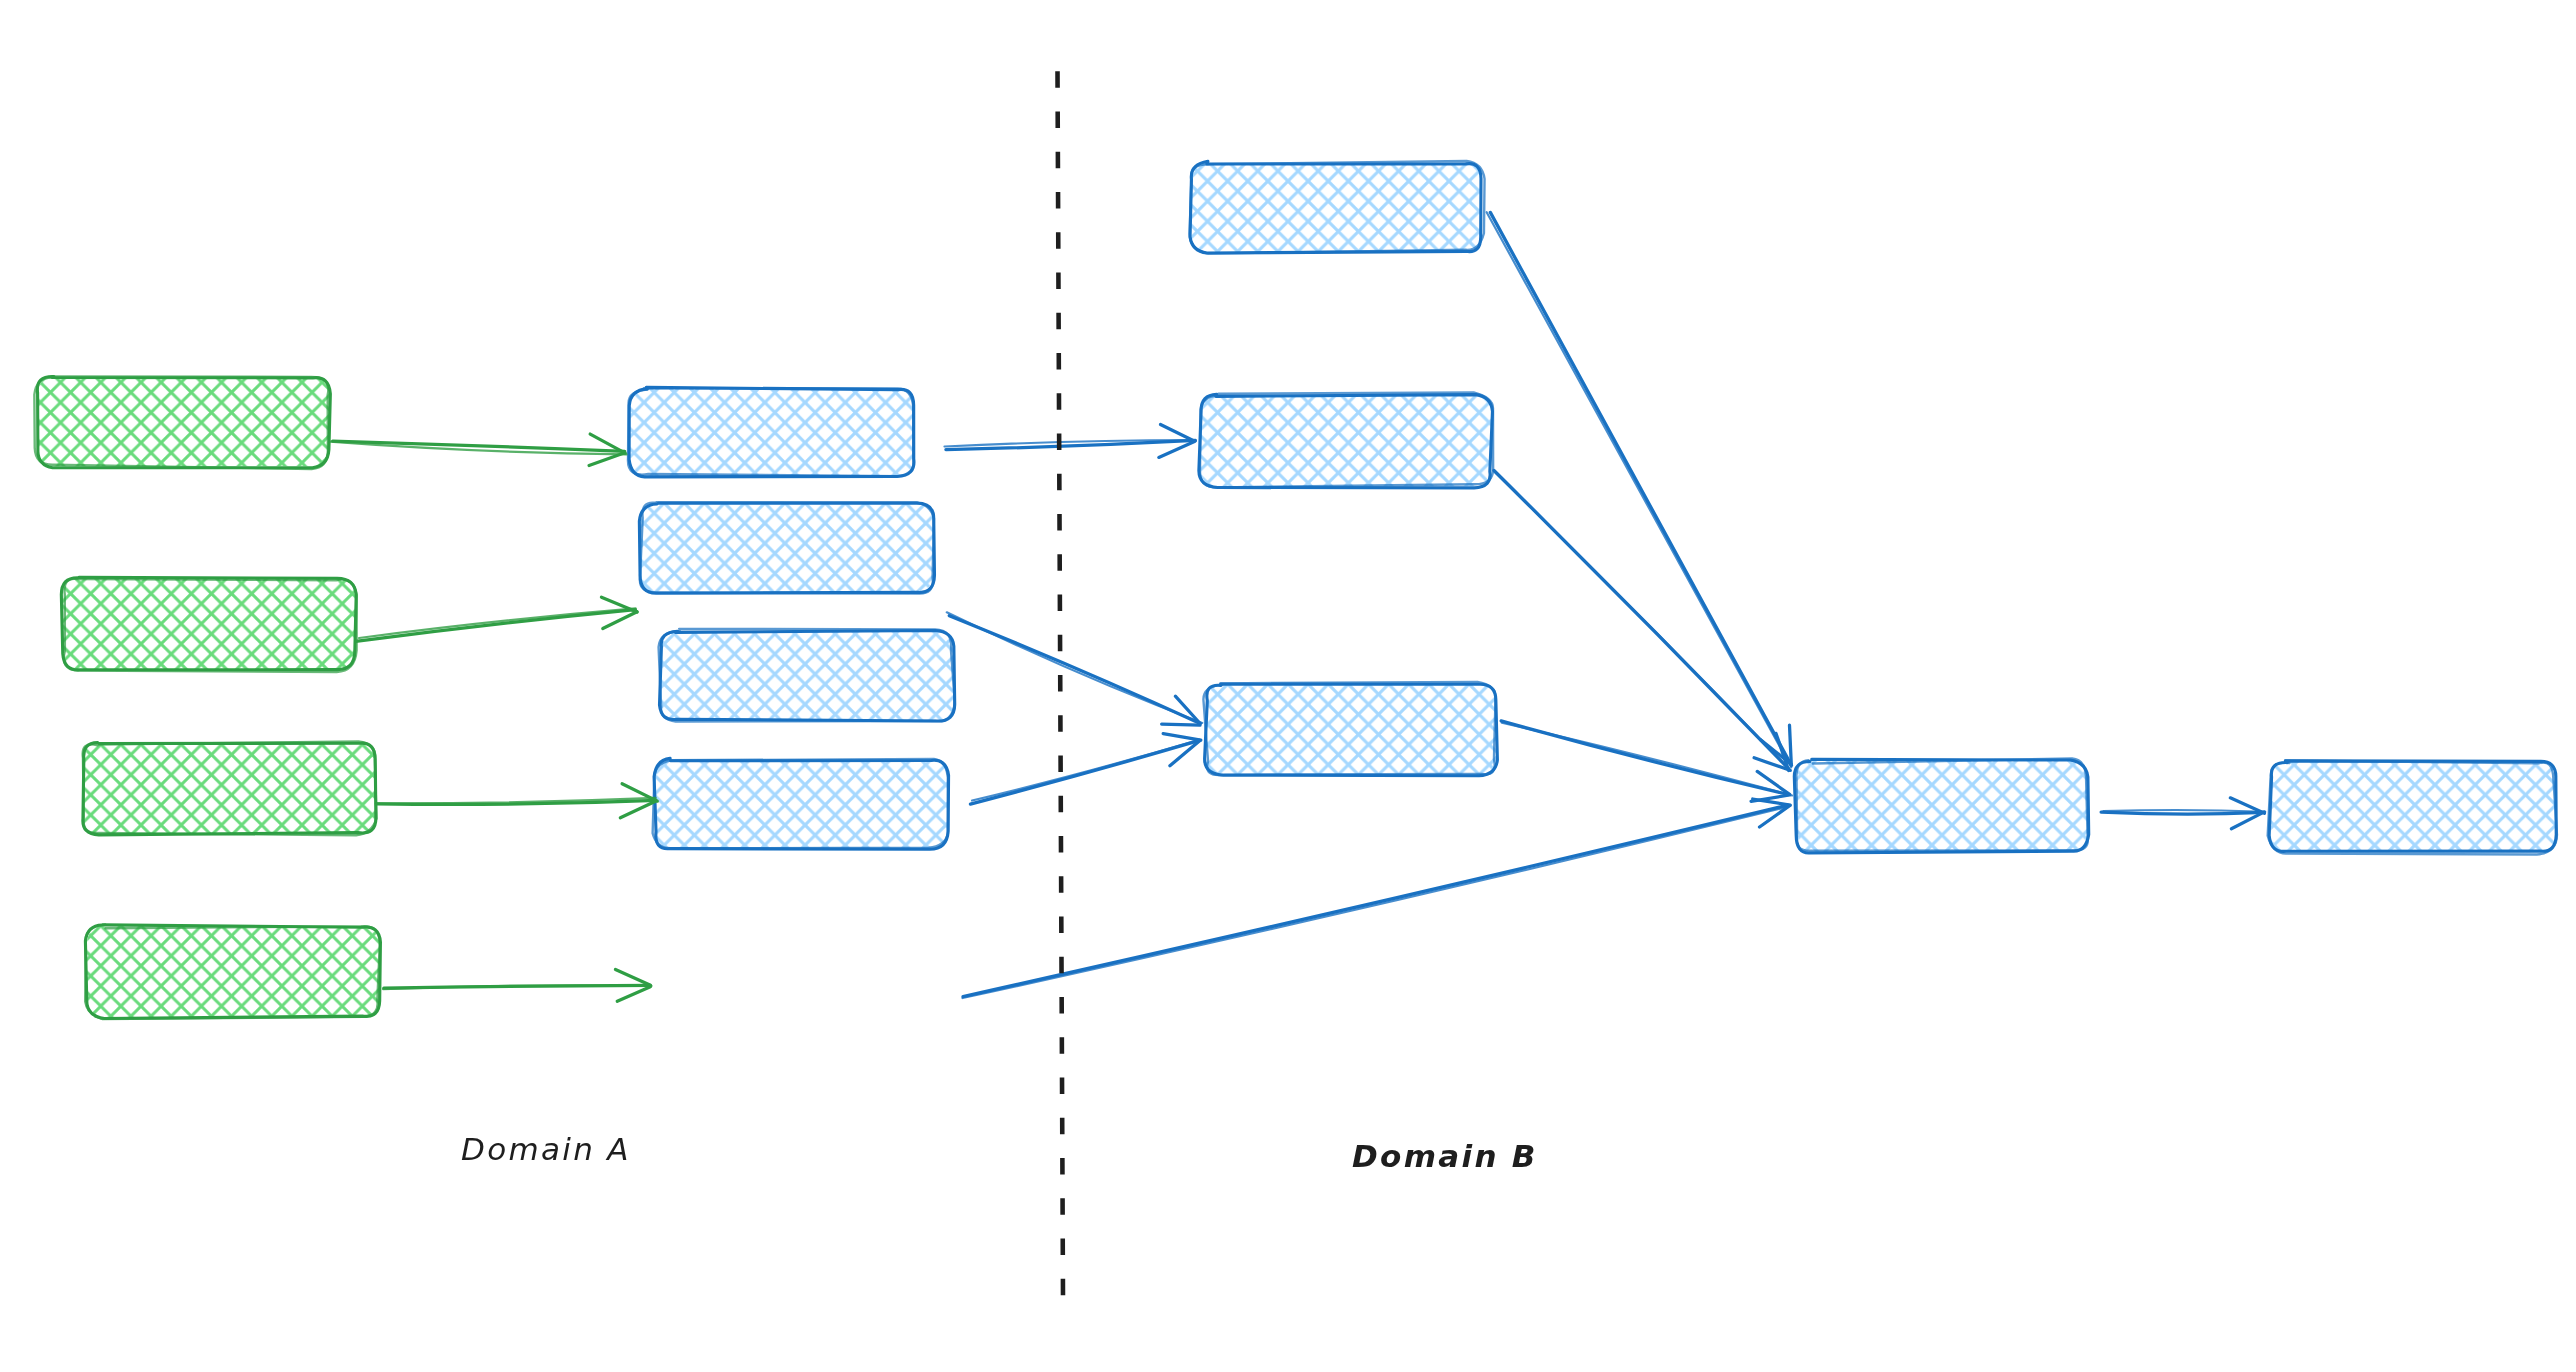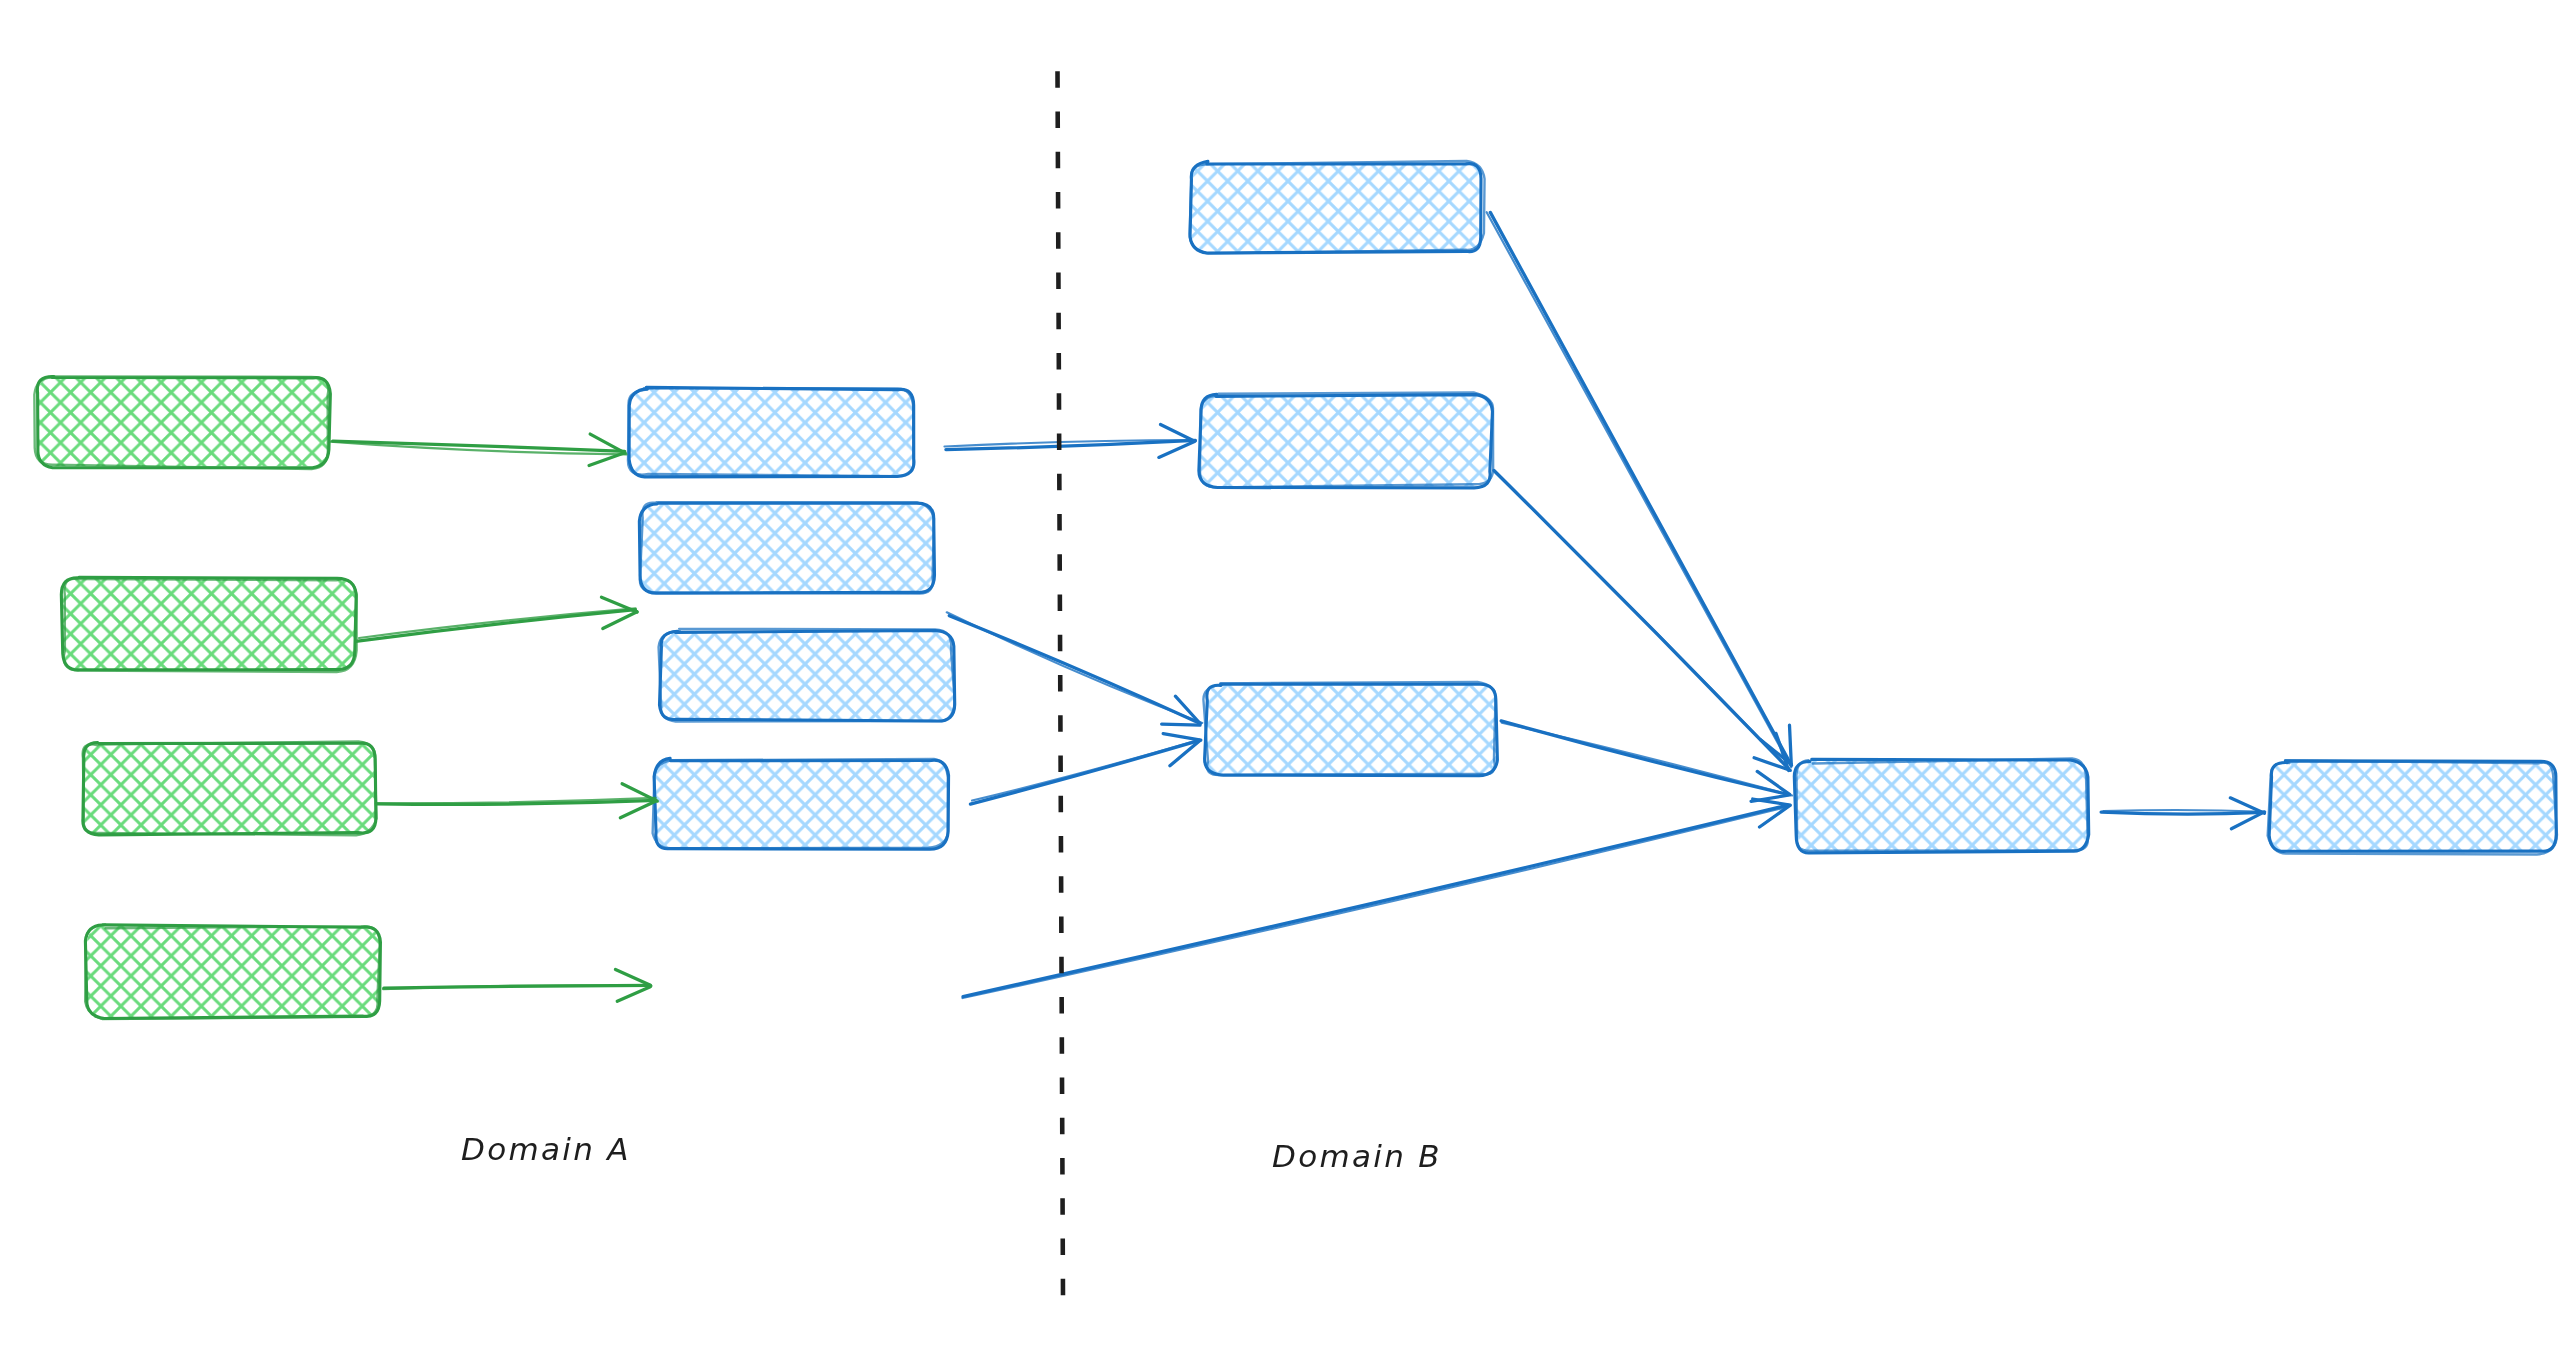--- a/index.html
+++ b/index.html
@@ -30,21 +30,21 @@
     position: absolute;
     font-family: "DejaVu Sans", sans-serif;
     font-size: 31px;
     font-style: italic;
     letter-spacing: 2.3px;
     color: #1e1e1e;
     white-space: nowrap;
     user-select: none;
   }
   #label-domain-a { left: 461px; top: 1131px; }
-  #label-domain-b { left: 1272px; top: 1138px; }
+  #label-domain-b { left: 1352px; top: 1138px; font-weight: bold; }
 </style>
 </head>
 <body>
 
 <div id="canvas">
 
   <svg id="diagram-svg" viewBox="0 0 2816 1500" xmlns="http://www.w3.org/2000/svg">
     <defs>
       <pattern id="hatch-green" width="22" height="22" patternUnits="userSpaceOnUse">
         <rect width="22" height="22" fill="#ffffff"></rect>

